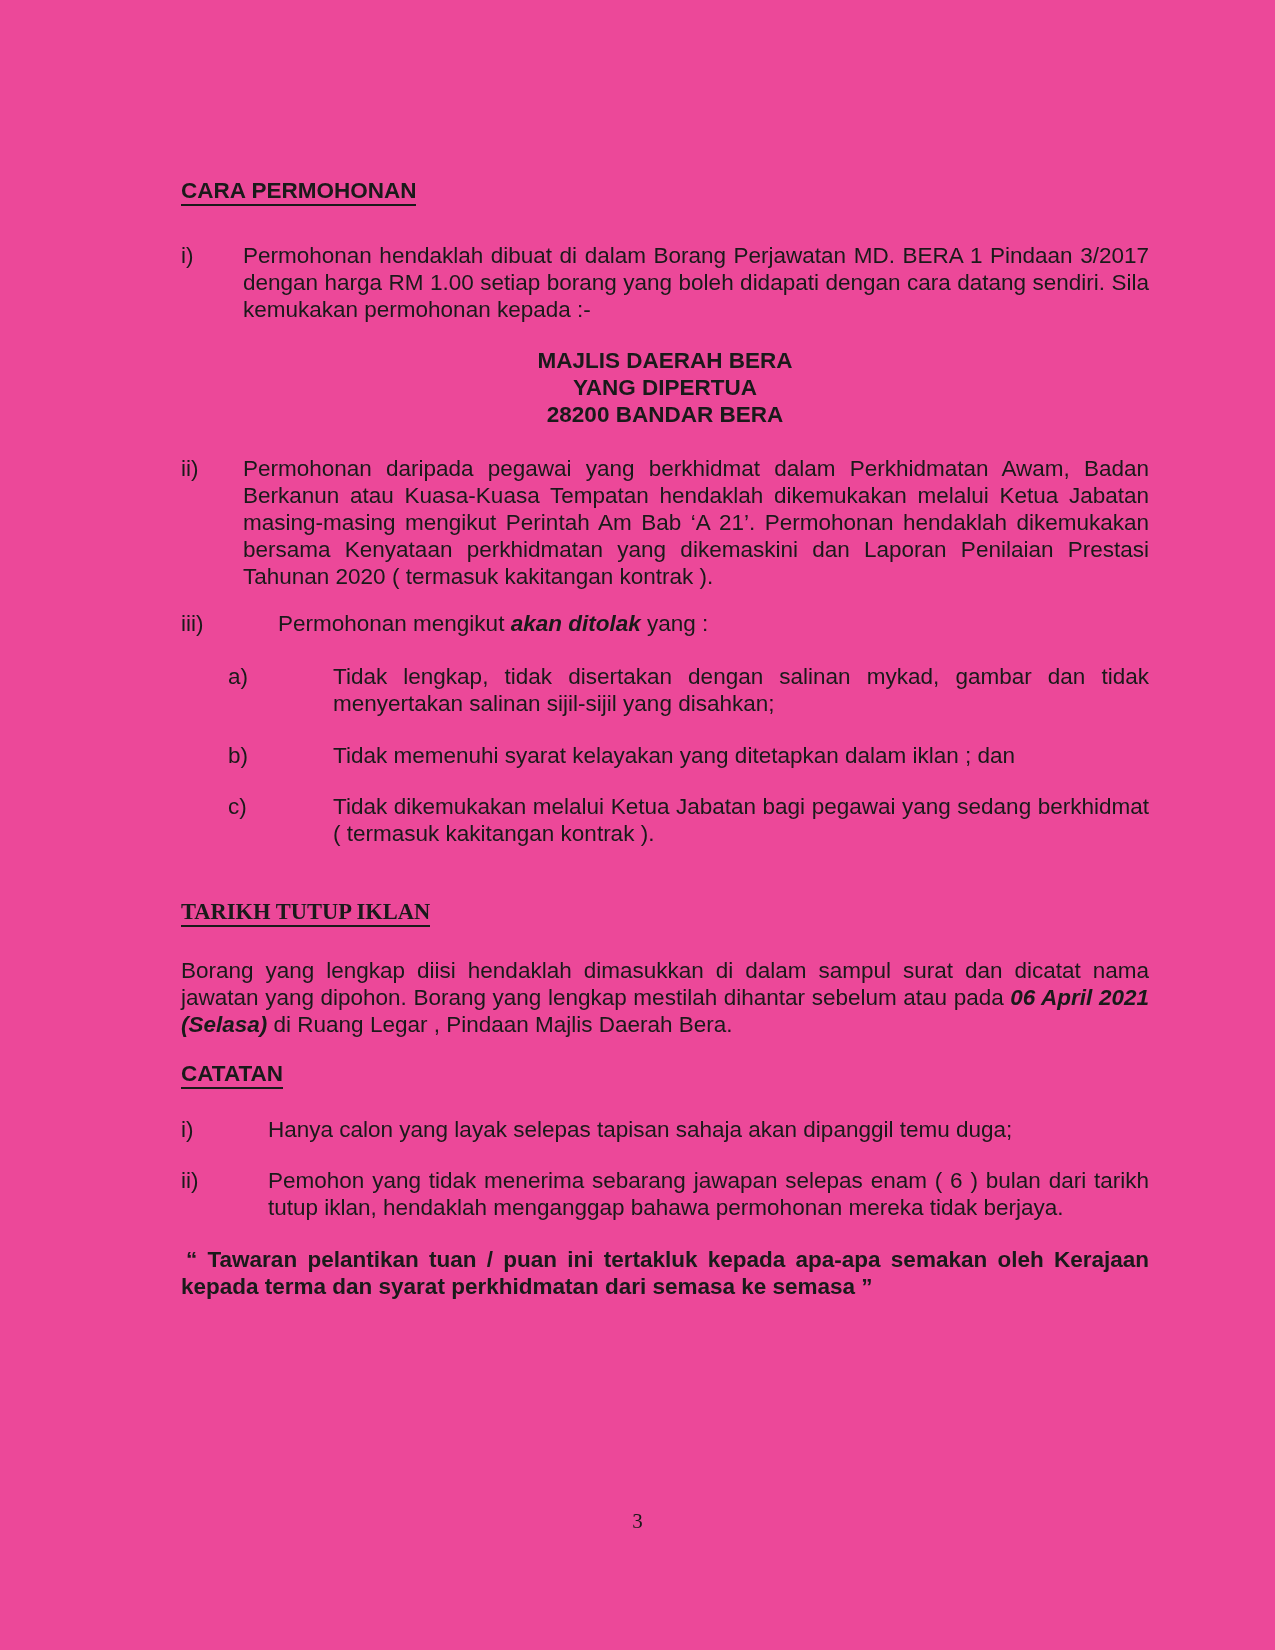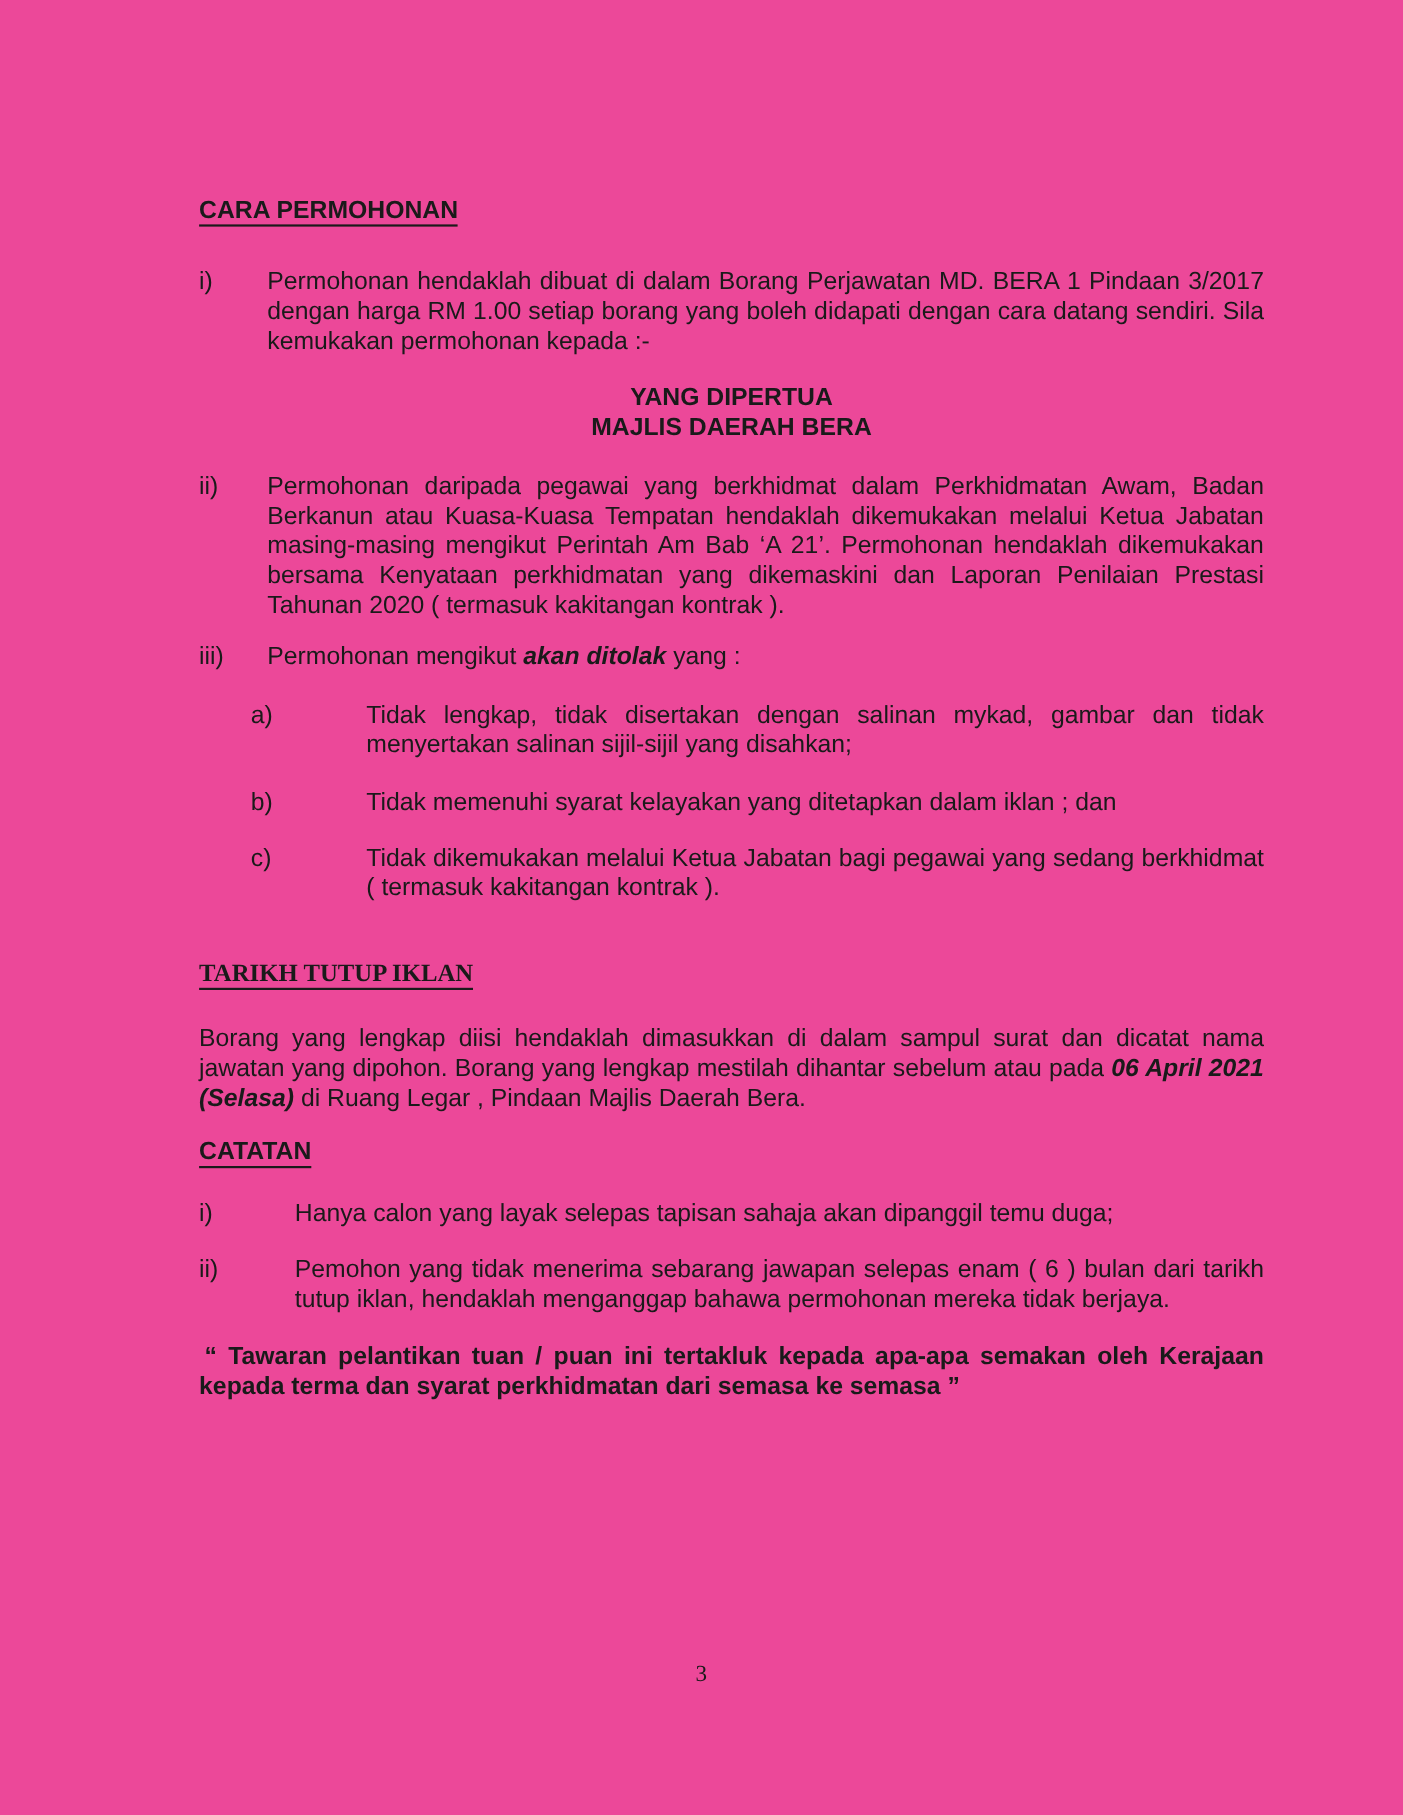--- a/index.html
+++ b/index.html
@@ -38,21 +38,21 @@
     position:absolute; left:0; top:1508px; width:1275px;
     text-align:center;
     font-family:"Liberation Serif", serif;
     font-size:21px; line-height:27px;
   }
 
   
   #item-i      { margin-top:36px; }
   #address     { margin-top:24px; }
   #item-ii     { margin-top:27px; }
-  #item-iii    { margin-top:20px; }
+  #item-iii    { margin-top:20px;gap:35px; }
   #sub-a       { margin-top:26px; }
   #sub-b       { margin-top:25px; }
   #sub-c       { margin-top:24px; }
   #h-tarikh    { margin-top:51px;font-family:Liberation Serif, serif; }
   #p-tarikh    { margin-top:30px; }
   #h-catatan   { margin-top:22px; }
   #cat-i       { margin-top:27px; }
   #cat-ii      { margin-top:24px; }
   #h-perhatian { margin-top:26px; }
   #quote       { margin-top:25px; }
@@ -66,22 +66,23 @@
     <div class="heading" id="h-cara">
       <span class="u">CARA PERMOHONAN</span>
     </div>
 
     <div class="li" id="item-i">
       <span class="marker">i)</span>
       <span class="text">Permohonan hendaklah dibuat di dalam Borang Perjawatan MD. BERA 1 Pindaan 3/2017 dengan harga RM 1.00 setiap borang yang boleh didapati dengan cara datang sendiri. Sila kemukakan permohonan kepada :-</span>
     </div>
 
     <div class="address" id="address">
+      <div>MAJLIS DAERAH BERA</div>
       <div>YANG DIPERTUA</div>
-      <div>MAJLIS DAERAH BERA</div>
+      <div>28200 BANDAR BERA</div>
     </div>
 
     <div class="li" id="item-ii">
       <span class="marker">ii)</span>
       <span class="text">Permohonan daripada pegawai yang berkhidmat dalam Perkhidmatan Awam, Badan Berkanun atau Kuasa-Kuasa Tempatan hendaklah dikemukakan melalui Ketua Jabatan masing-masing mengikut Perintah Am Bab ‘A 21’.  Permohonan hendaklah dikemukakan bersama Kenyataan perkhidmatan yang dikemaskini dan Laporan Penilaian Prestasi Tahunan 2020 ( termasuk kakitangan kontrak ).</span>
     </div>
 
     <div class="li" id="item-iii">
       <span class="marker">iii)</span>
       <span class="text"><span>Permohonan mengikut </span><span class="bi">akan ditolak</span><span> yang :</span></span>

